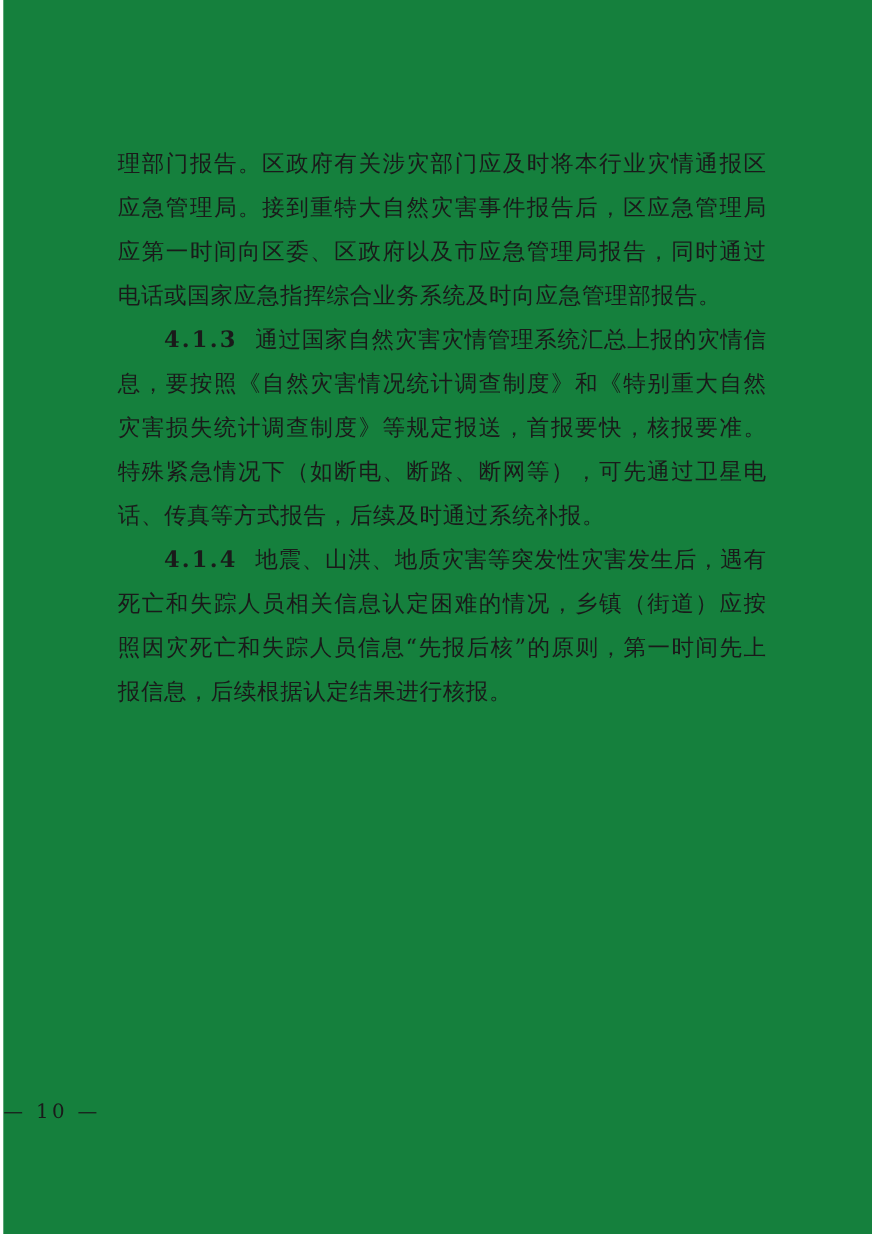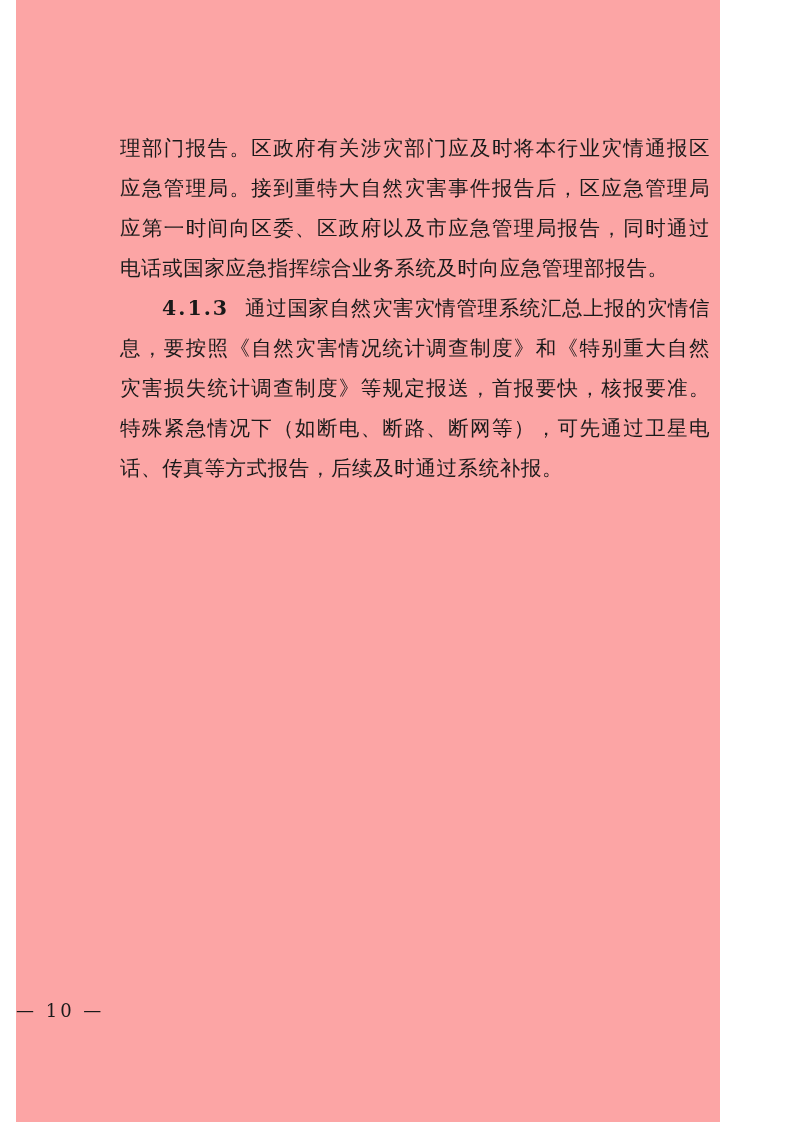--- a/index.html
+++ b/index.html
@@ -10,25 +10,25 @@
   body {
     width: 793px;
     height: 1122px;
     position: relative;
     font-family: "DejaVu Serif", "Liberation Serif", serif;
     color: #1a1a1a;
     overflow: hidden;
   }
   .page {
     position: absolute;
-    left: 16px;
+    left: 3px;
     top: 0;
-    width: 704px;
+    width: 790px;
     height: 1122px;
-    background: #fca5a5;
+    background: #15803d;
   }
   .content {
     position: absolute;
     left: 104px;
     top: 128px;
     width: 590px;
   }
   .para {
     font-size: 20.5px;
     line-height: 40px;
@@ -69,19 +69,22 @@
   <div class="content">
 
     <p class="para">
       <span>理部门报告。区政府有关涉灾部门应及时将本行业灾情通报区应急管理局。接到重特大自然灾害事件报告后，区应急管理局应第一时间向区委、区政府以及市应急管理局报告，同时通过电话或国家应急指挥综合业务系统及时向应急管理部报告。</span>
     </p>
 
     <p class="para indent">
       <span class="num">4.1.3</span><span class="gap"></span><span>通过国家自然灾害灾情管理系统汇总上报的灾情信息，要按照《自然灾害情况统计调查制度》和《特别重大自然灾害损失统计调查制度》等规定报送，首报要快，核报要准。特殊紧急情况下（如断电、断路、断网等），可先通过卫星电话、传真等方式报告，后续及时通过系统补报。</span>
     </p>
 
+    <p class="para indent">
+      <span class="num">4.1.4</span><span class="gap"></span><span>地震、山洪、地质灾害等突发性灾害发生后，遇有死亡和失踪人员相关信息认定困难的情况，乡镇（街道）应按照因灾死亡和失踪人员信息“先报后核”的原则，第一时间先上报信息，后续根据认定结果进行核报。</span>
+    </p>
 
 
 
   </div>
 
   <div class="footer">— 10 —</div>
 </div>
 
 </body></html>

